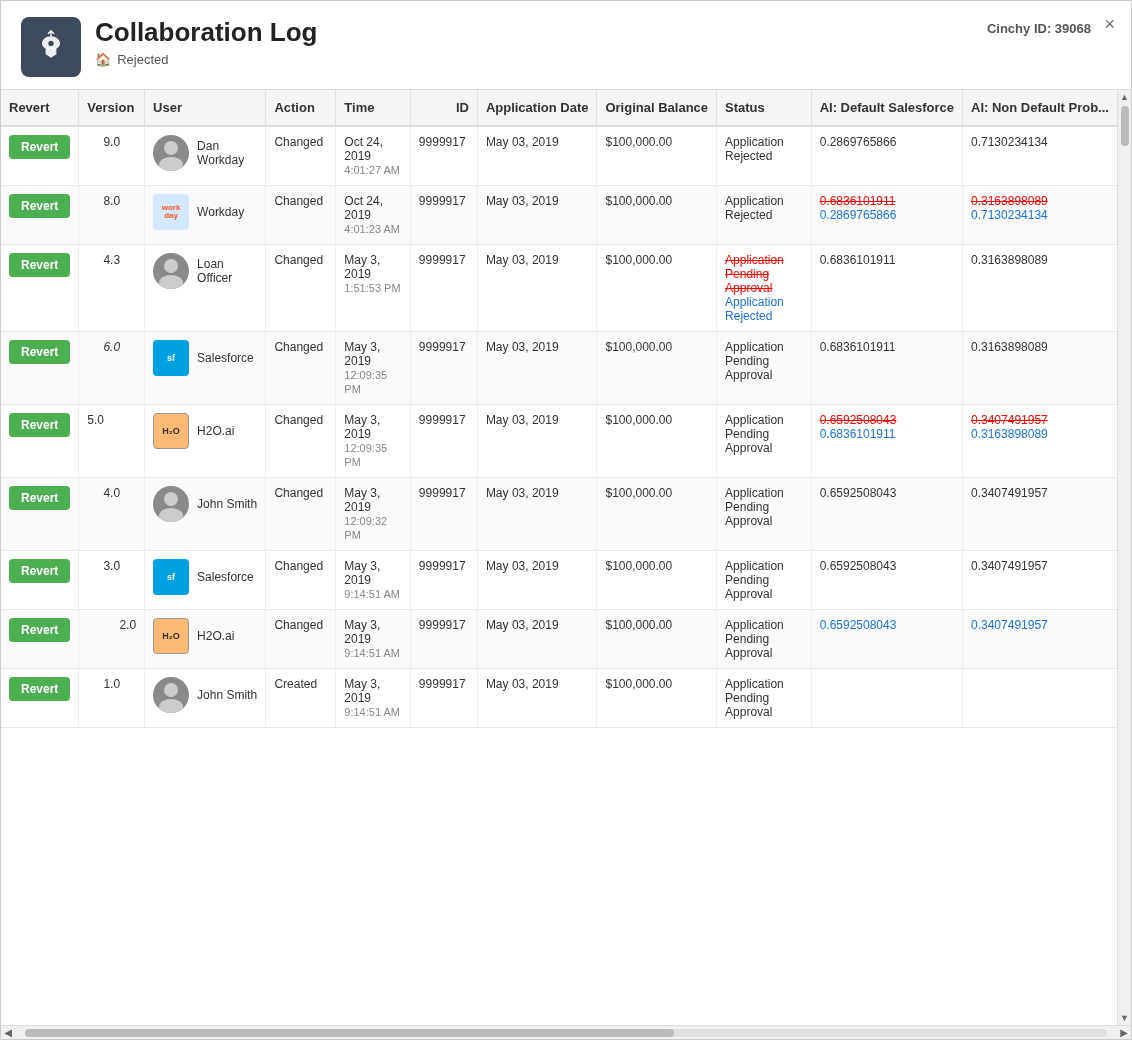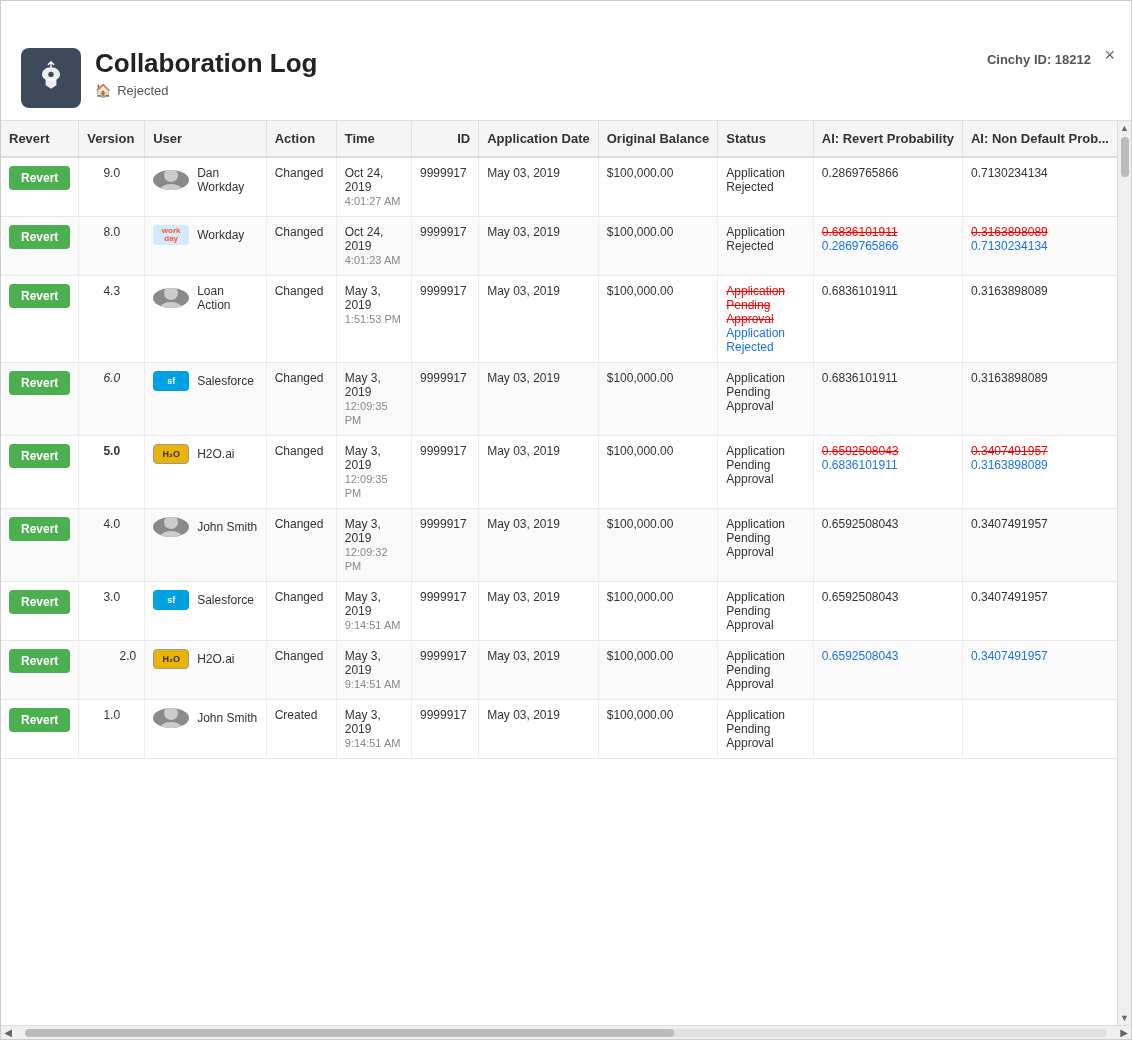--- a/index.html
+++ b/index.html
@@ -14,21 +14,20 @@
       flex-direction: column;
     }
 
     .modal-header {
       display: flex;
       align-items: flex-start;
       padding: 16px 20px 12px 20px;
       border-bottom: 1px solid #ddd;
       position: relative;
       background: #fff;
-      margin-top: 31px;
     }
 
     .header-icon {
       width: 60px;
       height: 60px;
       background: #3d4a5c;
       border-radius: 8px;
       display: flex;
       align-items: center;
       justify-content: center;
@@ -147,42 +146,42 @@
     }
 
     .user-cell {
       display: flex;
       align-items: center;
       gap: 8px;
     }
 
     .avatar {
       width: 36px;
-      height: 20px;
+      height: 36px;
       border-radius: 50%;
       overflow: hidden;
       flex-shrink: 0;
       background: #aaa;
       display: flex;
       align-items: center;
       justify-content: center;
     }
 
     .avatar-workday {
       background: #d4e8ff;
       border-radius: 4px;
     }
 
     .avatar-salesforce {
       background: #00a1e0;
       border-radius: 4px;
     }
 
     .avatar-h2o {
-      background: #eab308;
+      background: #fdba74;
       border-radius: 4px;
     }
 
     .avatar-person {
       background: #8a8a8a;
     }
 
     .time-secondary {
       color: #888;
       font-size: 11px;
@@ -252,40 +251,40 @@
     </div>
     <div class="header-text">
       <h1>Collaboration Log</h1>
       <div class="header-sub">
         <span class="home-icon">🏠</span>
         <span>Rejected</span>
       </div>
     </div>
     <div class="cinchy-id">
       <span>Cinchy ID:</span>
-      <span>18212</span>
+      <span>39068</span>
     </div>
     <button class="close-btn">×</button>
   </div>
 
   <div style="display:flex; flex:1; overflow:hidden;">
     <div class="table-wrapper" style="flex:1; overflow:auto;">
       <table>
         <thead>
           <tr>
             <th style="width:70px;">Revert</th>
             <th style="width:70px;">Version</th>
             <th style="width:130px;">User</th>
             <th style="width:80px;">Action</th>
             <th style="width:110px;">Time</th>
             <th style="width:75px;text-align:right;">ID</th>
             <th style="width:110px;">Application Date</th>
             <th style="width:110px;">Original Balance</th>
             <th style="width:140px;">Status</th>
-            <th style="width:130px;">AI: Revert Probability</th>
+            <th style="width:130px;">AI: Default Salesforce</th>
             <th style="width:130px;">AI: Non Default Prob...</th>
           </tr>
         </thead>
         <tbody id="table-body">
         <tr>
               <td style="text-align: center;"><button class="revert-btn">Revert</button></td>
               <td style="text-align: center;">9.0</td>
               <td>
                 <div class="user-cell">
                   <div class="avatar avatar-person">
@@ -336,21 +335,21 @@
               <td style="text-align: center;"><button class="revert-btn">Revert</button></td>
               <td style="text-align: center;">4.3</td>
               <td>
                 <div class="user-cell">
                   <div class="avatar avatar-person">
       <svg viewBox="0 0 36 36" width="36" height="36">
         <circle cx="18" cy="13" r="7" fill="#ccc"></circle>
         <ellipse cx="18" cy="30" rx="12" ry="8" fill="#ccc"></ellipse>
       </svg>
     </div>
-                  <span>Loan Action</span>
+                  <span>Loan Officer</span>
                 </div>
               </td>
               <td>Changed</td>
               <td><span>May 3, 2019</span><br><span class="time-secondary">1:51:53 PM</span></td>
               <td>9999917</td>
               <td>May 03, 2019</td>
               <td>$100,000.00</td>
               <td>
                 <span class="status-strikethrough">Application Pending Approval</span>
                 <span class="status-new">Application Rejected</span>
@@ -373,21 +372,21 @@
               <td><span>May 3, 2019</span><br><span class="time-secondary">12:09:35 PM</span></td>
               <td>9999917</td>
               <td>May 03, 2019</td>
               <td>$100,000.00</td>
               <td><span>Application Pending Approval</span></td>
               <td><span>0.6836101911</span></td>
               <td><span>0.3163898089</span></td>
             </tr>
             <tr>
               <td style="text-align: center;"><button class="revert-btn">Revert</button></td>
-              <td style="text-align: center; font-weight: bold;">5.0</td>
+              <td style="">5.0</td>
               <td>
                 <div class="user-cell">
                   <div class="avatar avatar-h2o" style="border-radius:4px; border:1px solid #999;">
       <span style="font-size:9px;font-weight:bold;color:#333;">H₂O</span>
     </div>
                   <span>H2O.ai</span>
                 </div>
               </td>
               <td>Changed</td>
               <td><span>May 3, 2019</span><br><span class="time-secondary">12:09:35 PM</span></td>

